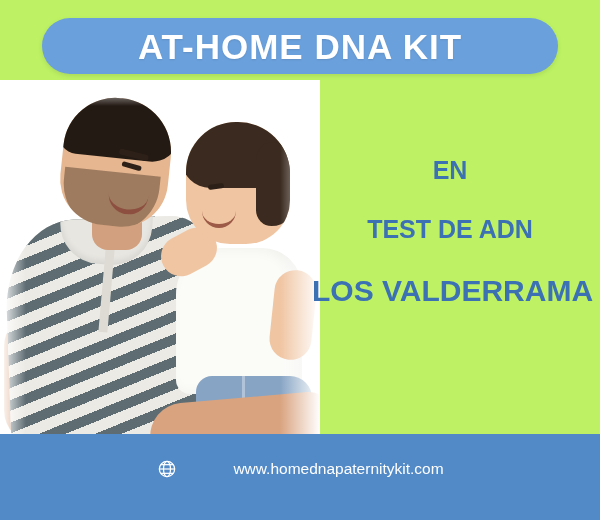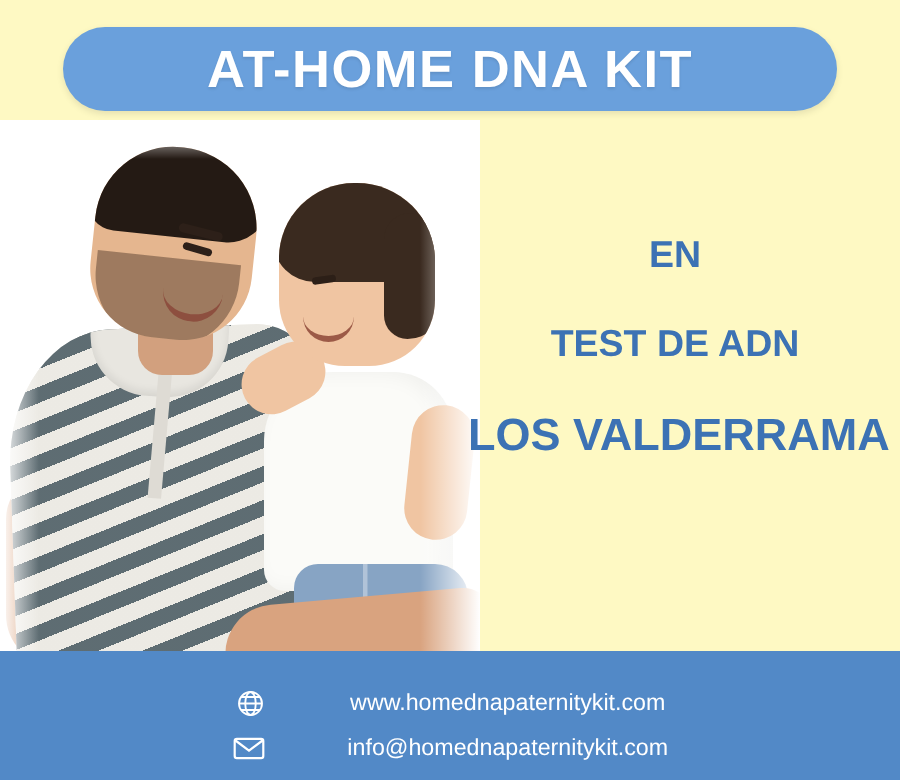--- a/index.html
+++ b/index.html
@@ -9,21 +9,21 @@
     background: #ffffff;
   }
   body {
     font-family: "Liberation Sans", sans-serif;
   }
 
   .banner {
     position: relative;
     width: 600px;
     height: 520px;
-    background: #fef9c3;
+    background: #bef264;
     overflow: hidden;
   }
 
   
   .header-pill {
     position: absolute;
     left: 42px;
     top: 18px;
     width: 516px;
     height: 56px;
@@ -436,26 +436,17 @@
             <line x1="4.3" y1="17.2" x2="19.7" y2="17.2"></line>
           </svg>
         </span>
         <span class="ftext">www.homednapaternitykit.com</span>
       </div>
     </div>
 
     <div class="footer-row row-contact">
 
 
-      <div class="contact-item">
-        <span class="ficon">
-          <svg width="22" height="20" viewBox="0 0 24 20" fill="none" stroke="#ffffff" stroke-width="1.6">
-            <rect x="1.6" y="3" width="20.8" height="14" rx="1.6"></rect>
-            <path d="M1.9 4 12 11.6 22.1 4"></path>
-          </svg>
-        </span>
-        <span class="ftext">info@homednapaternitykit.com</span>
-      </div>
 
     </div>
   </div>
 
 </div>
 
 </body></html>

